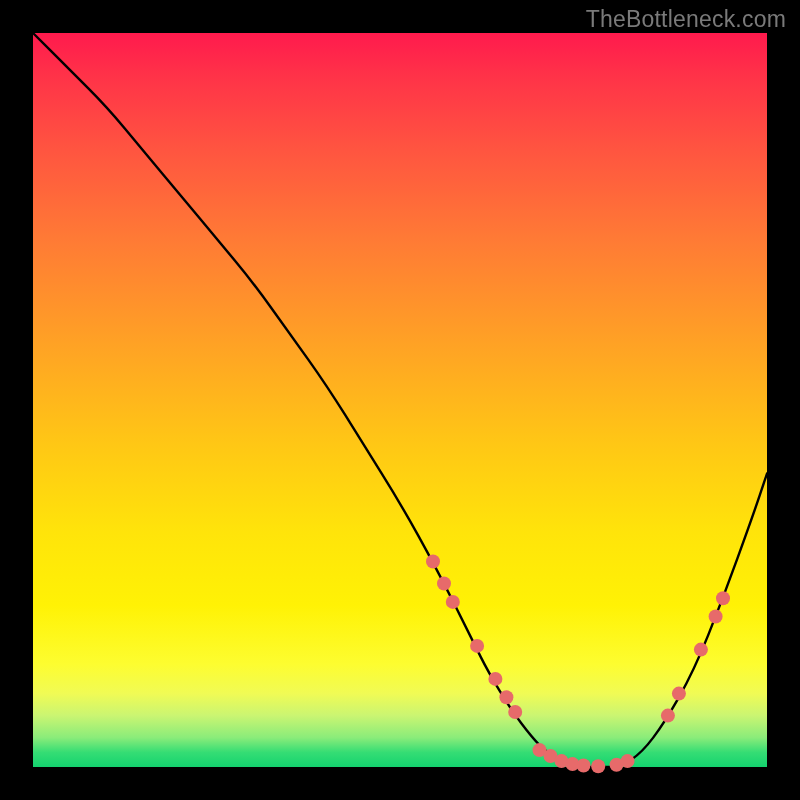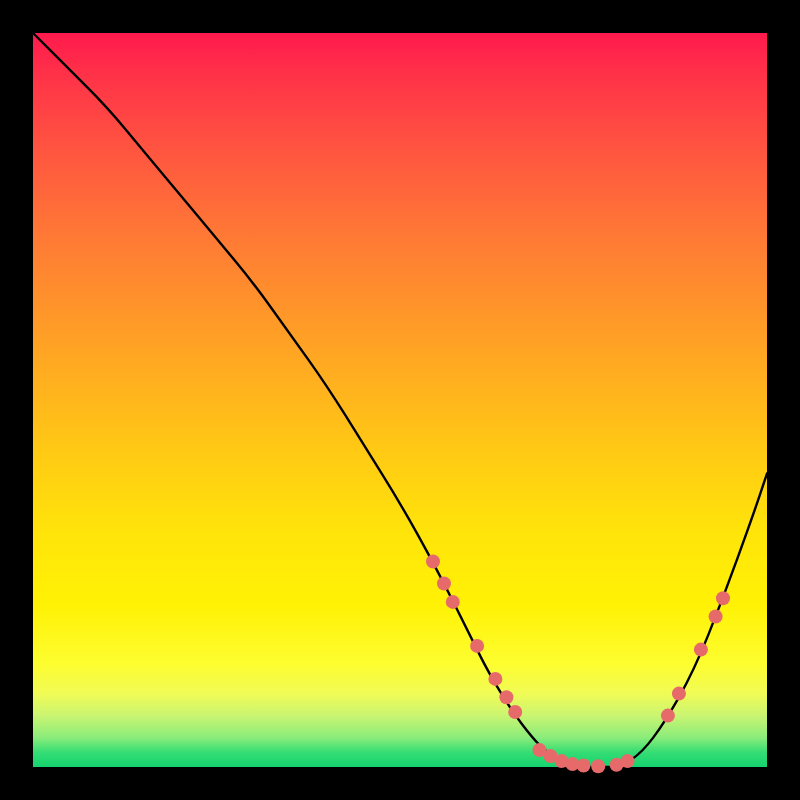--- a/index.html
+++ b/index.html
@@ -56,20 +56,21 @@
     top: 0;
     width: 734px;
     height: 734px;
     overflow: visible;
   }
 </style>
 </head>
 <body>
 
 <div class="frame">
+  <div class="watermark">TheBottleneck.com</div>
   <div class="plot">
     <svg class="curve" viewBox="0 0 734 734">
       <path id="curve-path" fill="none" stroke="#000" stroke-width="2.4" stroke-linecap="round" d="M 0.0 0.0 Q 0.0 0.0 18.4 18.4 Q 36.7 36.7 55.1 55.1 Q 73.4 73.4 91.8 95.4 Q 110.1 117.4 128.4 139.5 Q 146.8 161.5 165.2 183.5 Q 183.5 205.5 201.8 227.5 Q 220.2 249.6 238.5 275.3 Q 256.9 300.9 275.3 326.6 Q 293.6 352.3 312.0 381.7 Q 330.3 411.0 348.6 440.4 Q 367.0 469.8 385.4 502.8 Q 403.7 535.8 422.1 572.5 Q 440.4 609.2 447.7 623.9 Q 455.1 638.6 466.1 656.9 Q 477.1 675.3 488.1 690.0 Q 499.1 704.6 506.5 712.0 Q 513.8 719.3 521.1 723.0 Q 528.5 726.7 535.8 730.3 Q 543.2 734.0 550.5 734.0 Q 557.8 734.0 565.2 734.0 Q 572.5 734.0 579.9 734.0 Q 587.2 734.0 598.2 726.7 Q 609.2 719.3 620.2 704.6 Q 631.2 690.0 645.9 664.3 Q 660.6 638.6 675.3 601.9 Q 690.0 565.2 704.6 524.8 Q 719.3 484.4 726.7 462.4 T 734.0 440.4"></path>
       <g id="markers">
           <circle cx="400.0" cy="528.5" r="7" fill="#e76a6a"></circle>
           <circle cx="411.0" cy="550.5" r="7" fill="#e76a6a"></circle>
           <circle cx="419.8" cy="568.9" r="7" fill="#e76a6a"></circle>
           <circle cx="444.1" cy="612.9" r="7" fill="#e76a6a"></circle>
           <circle cx="462.4" cy="645.9" r="7" fill="#e76a6a"></circle>
           <circle cx="473.4" cy="664.3" r="7" fill="#e76a6a"></circle>

